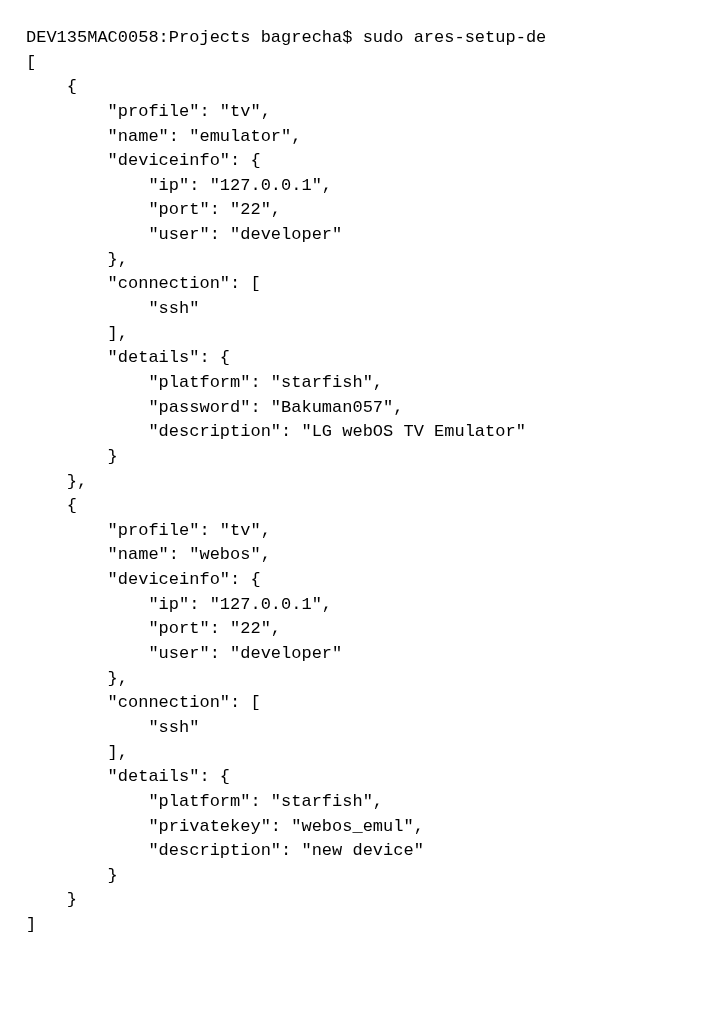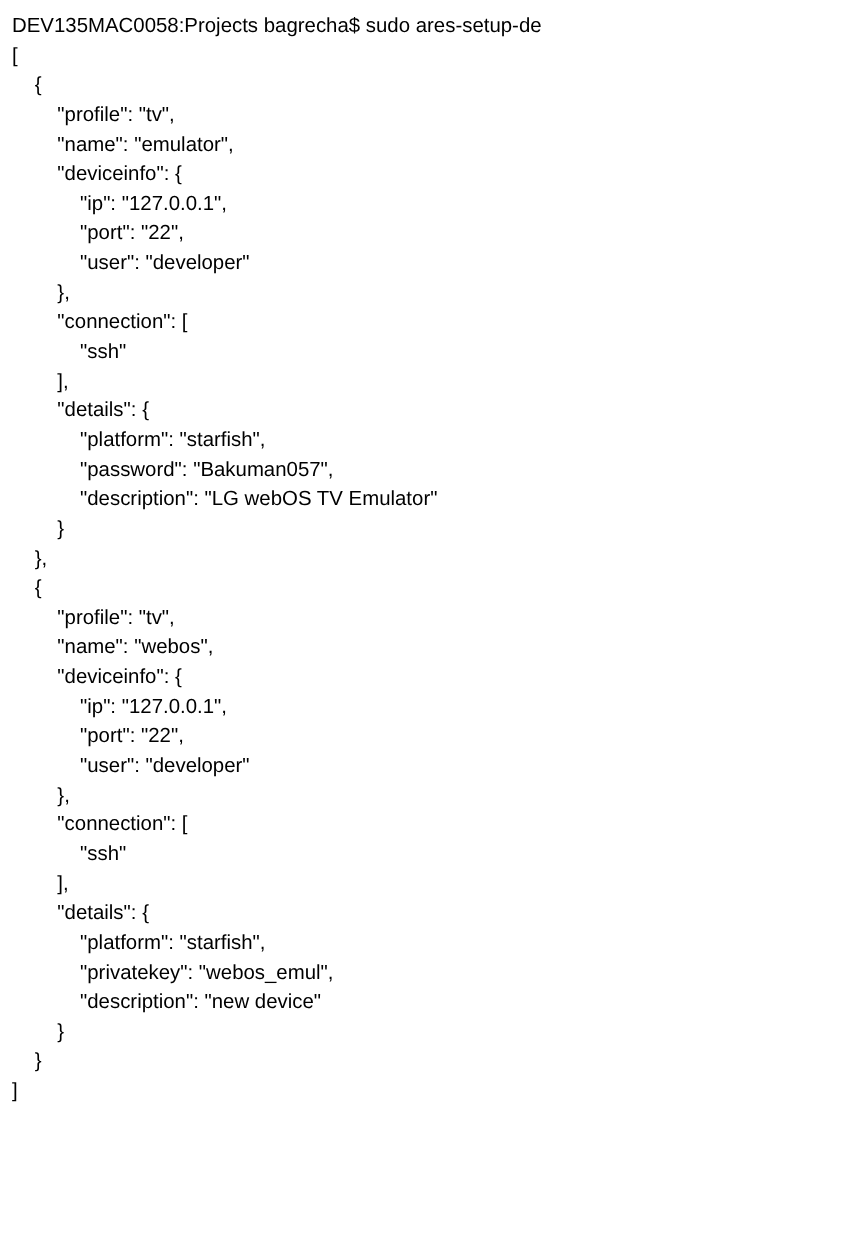--- a/index.html
+++ b/index.html
@@ -6,24 +6,24 @@
       margin: 0;
       padding: 0;
       background: #ffffff;
       font-family: "Menlo", "Monaco", "Courier New", monospace;
       font-size: 17px;
       line-height: 1.45;
       color: #000000;
       font-weight: 500;
     }
     pre {
-      margin: 0;
+      margin: 16px;
       padding: 10px;
       white-space: pre;
-      font-family: Liberation Sans, sans-serif;
+      font-family: Liberation Mono, monospace;
     }
   </style>
 </head>
 <body>
 
 <pre><span>DEV135MAC0058:Projects bagrecha$ sudo ares-setup-de</span>
 <span>[
     {
         "profile": "tv",
         "name": "emulator",

